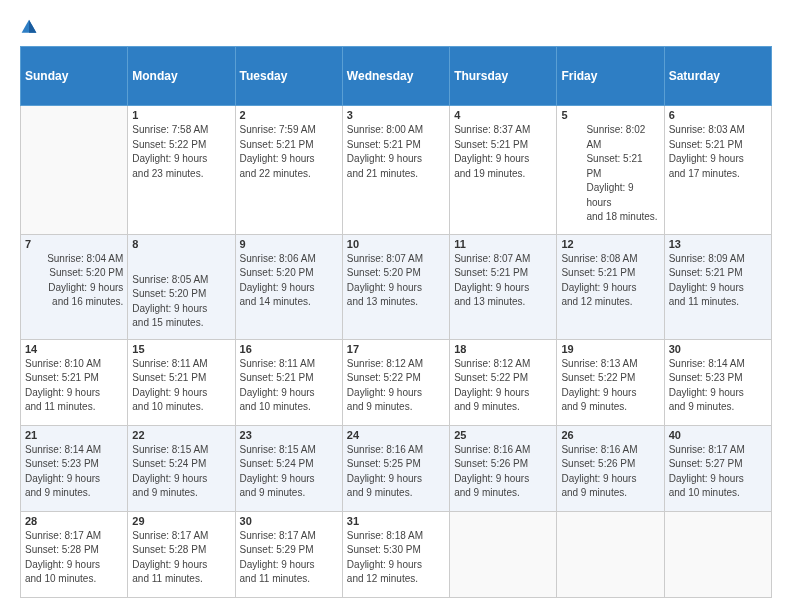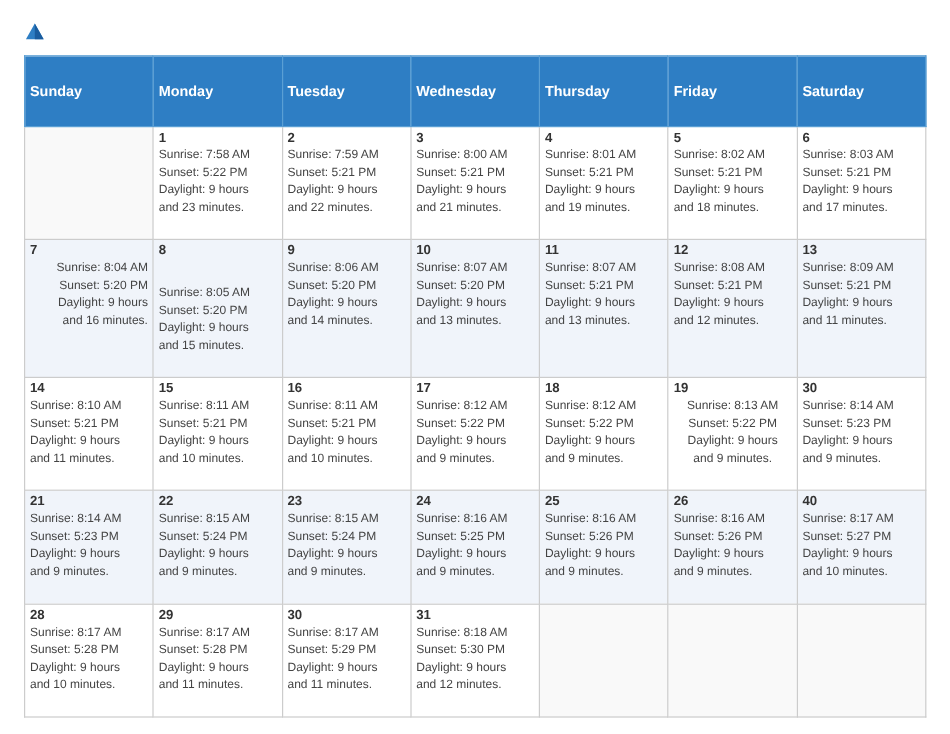--- a/index.html
+++ b/index.html
@@ -147,28 +147,28 @@
           </td>
           <td class="row-bg-0">
             <span class="day-number">3</span>
             <div class="day-info" style="white-space: pre-line;">Sunrise: 8:00 AM
 Sunset: 5:21 PM
 Daylight: 9 hours
 and 21 minutes.</div>
           </td>
           <td class="row-bg-0">
             <span class="day-number">4</span>
-            <div class="day-info" style="white-space: pre-line;">Sunrise: 8:01 AM
+            <div class="day-info" style="white-space: pre-line;">Sunrise: 8:37 AM
 Sunset: 5:21 PM
 Daylight: 9 hours
 and 19 minutes.</div>
           </td>
           <td class="row-bg-0">
             <span class="day-number">5</span>
-            <div class="day-info" style="white-space: pre-line;">Sunrise: 8:02 AM
+            <div class="day-info" style="white-space: pre-line; margin-left: 25px;">Sunrise: 8:02 AM
 Sunset: 5:21 PM
 Daylight: 9 hours
 and 18 minutes.</div>
           </td>
           <td class="row-bg-0">
             <span class="day-number">6</span>
             <div class="day-info" style="white-space: pre-line;">Sunrise: 8:03 AM
 Sunset: 5:21 PM
 Daylight: 9 hours
 and 17 minutes.</div>
@@ -256,21 +256,21 @@
           </td>
           <td class="row-bg-0">
             <span class="day-number">18</span>
             <div class="day-info" style="white-space: pre-line;">Sunrise: 8:12 AM
 Sunset: 5:22 PM
 Daylight: 9 hours
 and 9 minutes.</div>
           </td>
           <td class="row-bg-0">
             <span class="day-number">19</span>
-            <div class="day-info" style="white-space: pre-line; text-align: center;">Sunrise: 8:13 AM
+            <div class="day-info" style="white-space: pre-line;">Sunrise: 8:13 AM
 Sunset: 5:22 PM
 Daylight: 9 hours
 and 9 minutes.</div>
           </td>
           <td class="row-bg-0">
             <span class="day-number">30</span>
             <div class="day-info" style="white-space: pre-line;">Sunrise: 8:14 AM
 Sunset: 5:23 PM
 Daylight: 9 hours
 and 9 minutes.</div>

